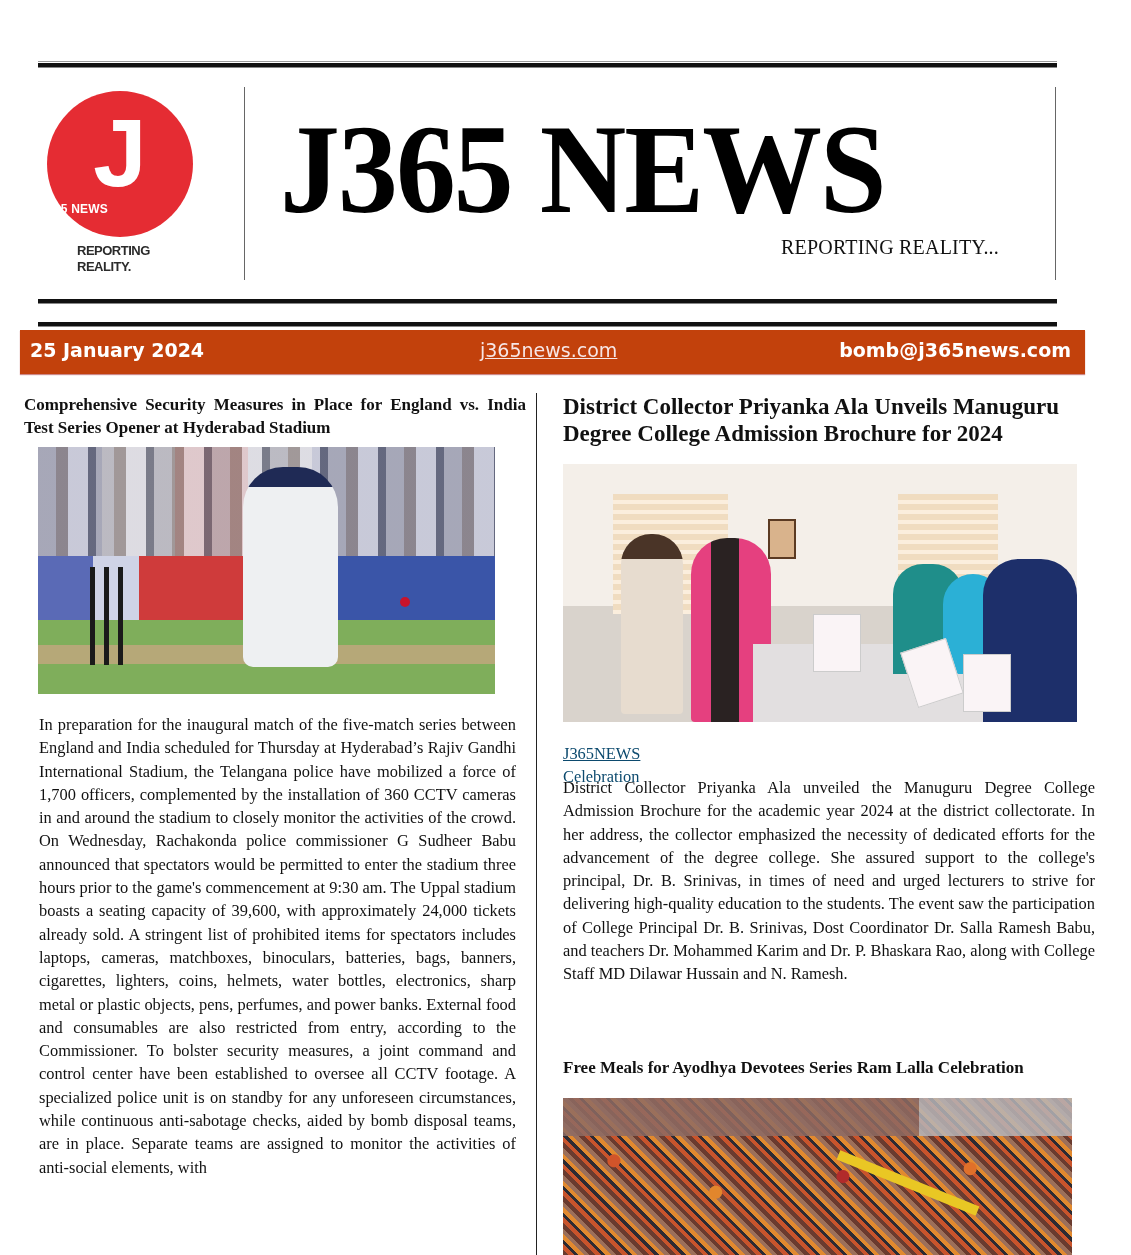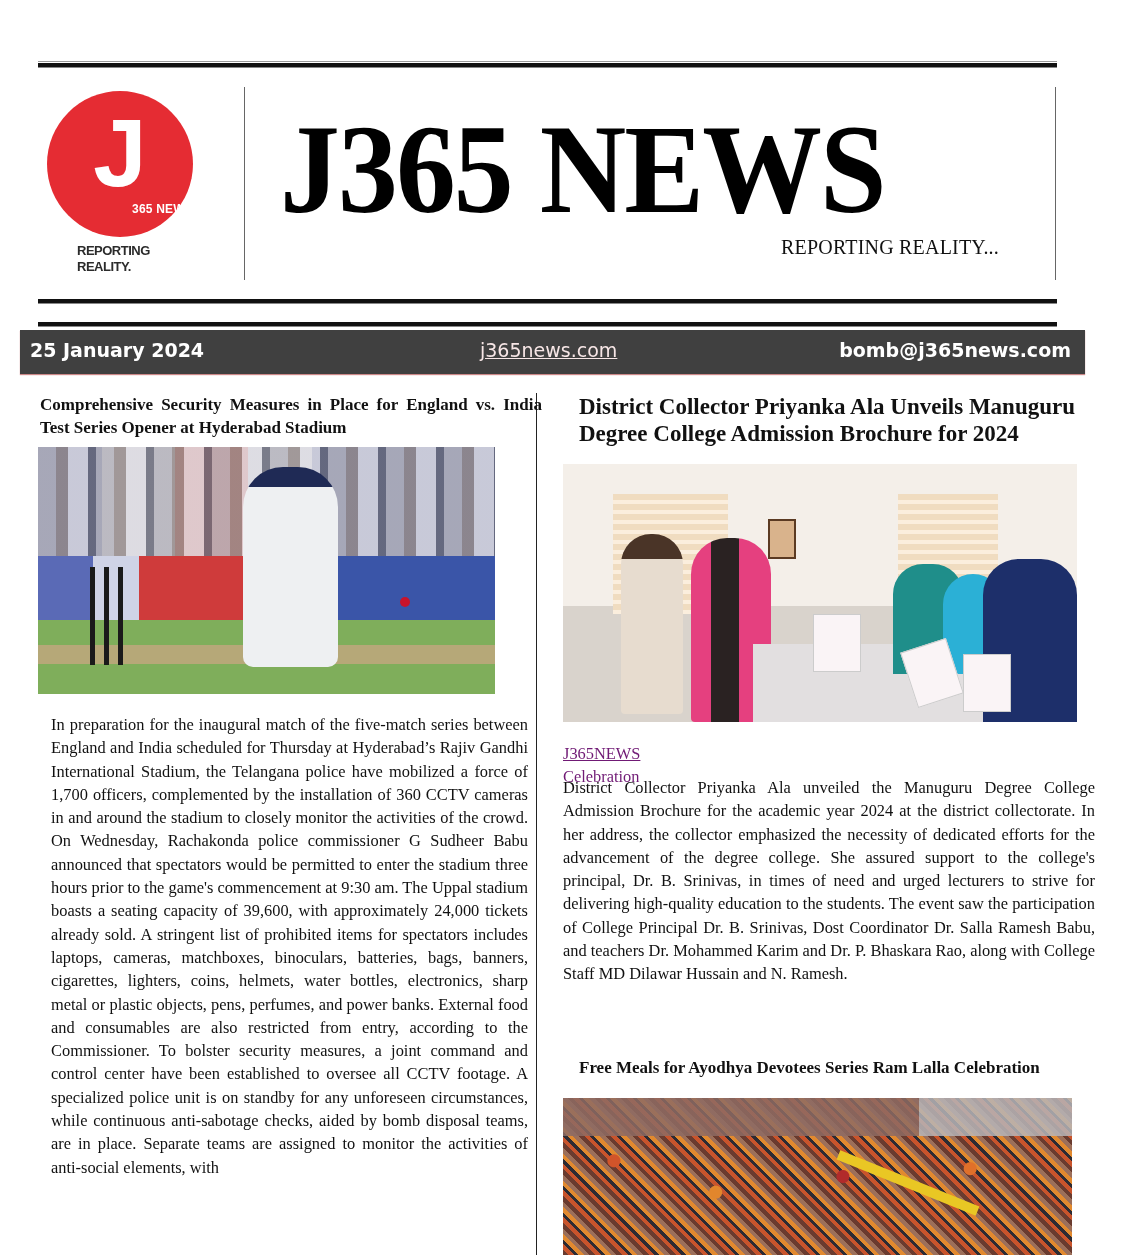--- a/index.html
+++ b/index.html
@@ -8,50 +8,50 @@
   
   .rule { position: absolute; left: 38px; width: 1019px; background: #111; }
   .rule.r1 { top: 63px; height: 4px; box-shadow: 0 1px 0 #888; }
   .rule.r1b { top: 61px; height: 1px; background:#999; }
   .rule.r2 { top: 299px; height: 4px; box-shadow: 0 1px 0 #888; }
   .rule.r3 { top: 322px; height: 4px; box-shadow: 0 1px 0 #888; }
 
   
   .logo { position: absolute; left: 47px; top: 91px; width: 146px; height: 146px; border-radius: 50%; background: #e52c33; }
   .logo-j { position: absolute; left: 0; right: 0; top: 14px; text-align: center; font-family: "Liberation Sans", "DejaVu Sans", sans-serif; font-weight: 700; font-size: 96px; line-height: 96px; color: #fff; }
-  .logo-sub { position: absolute; left: 0; right: 0; top: 111px; text-align: right; font-family: "Liberation Sans", "DejaVu Sans", sans-serif; font-weight: 700; font-size: 12px; color: #fff; letter-spacing: 0.2px; }
+  .logo-sub { position: absolute; left: 0; right: 0; top: 111px; text-align: left; font-family: "Liberation Sans", "DejaVu Sans", sans-serif; font-weight: 700; font-size: 12px; color: #fff; letter-spacing: 0.2px; }
   .logo-tag { position: absolute; left: 77px; top: 243px; font-family: "Liberation Sans", "DejaVu Sans", sans-serif; font-weight: 900; font-size: 13px; line-height: 16px; color: #2b2b2b; letter-spacing: -0.5px; }
 
   
   .vline { position: absolute; width: 1px; background: #666; }
   .vline.left { left: 244px; top: 87px; height: 193px; }
   .vline.right { left: 1055px; top: 87px; height: 193px; }
   .title { position: absolute; left: 280px; top: 100px; font-family: "Liberation Serif", "DejaVu Serif", serif; font-weight: 700; font-size: 126px; line-height: 140px; color: #000; letter-spacing: -2px; transform: scaleX(0.95); transform-origin: left top; white-space: nowrap; }
   .slogan { position: absolute; left: 781px; top: 236px; font-family: "Liberation Serif", "DejaVu Serif", serif; font-size: 20px; color: #111; letter-spacing: 0.2px; white-space: nowrap; }
 
   
-  .redbar { position: absolute; left: 20px; top: 330px; width: 1065px; height: 44px; background: #404040; color: #fff; font-family: "DejaVu Sans", "Liberation Sans", sans-serif; font-size: 19px; box-shadow: 0 1px 1px #c88; }
+  .redbar { position: absolute; left: 20px; top: 330px; width: 1065px; height: 44px; background: #c2410c; color: #fff; font-family: "DejaVu Sans", "Liberation Sans", sans-serif; font-size: 19px; box-shadow: 0 1px 1px #c88; }
   .redbar .date { position: absolute; left: 10px; top: 9px; font-weight: 700; }
   .redbar .site { position: absolute; left: 460px; top: 9px; color: #f7e6e6; text-decoration: underline; }
   .redbar .email { position: absolute; right: 14px; top: 9px; font-weight: 700; }
 
   
   .coldiv { position: absolute; left: 536px; top: 393px; width: 1px; height: 862px; background: #222; }
 
   
-  .headline { position: absolute; font-weight: 700; color: #111; font-family: "Liberation Serif", "DejaVu Serif", serif; margin-left: 16px; }
+  .headline { position: absolute; font-weight: 700; color: #111; font-family: "Liberation Serif", "DejaVu Serif", serif; }
   .h1 { left: 24px; top: 393px; width: 502px; font-size: 17px; line-height: 23px; text-align: justify; text-align-last: left; }
   .h2 { left: 563px; top: 393px; width: 520px; font-size: 23px; line-height: 27px; }
   .h3 { left: 563px; top: 1057px; width: 540px; font-size: 17px; line-height: 22px; white-space: nowrap; }
 
   .body { position: absolute; font-family: "Liberation Serif", "DejaVu Serif", serif; font-size: 16.4px; line-height: 23.3px; text-align: justify; color: #111; }
-  .b1 { left: 39px; top: 713px; width: 477px; margin-left: 12px; }
+  .b1 { left: 39px; top: 713px; width: 477px; }
   .b2 { left: 563px; top: 776px; width: 532px; }
 
-  .byline { position: absolute; left: 563px; top: 742px; font-family: "Liberation Serif", "DejaVu Serif", serif; font-size: 16.4px; line-height: 23px; color: #701a75; }
+  .byline { position: absolute; left: 563px; top: 742px; font-family: "Liberation Serif", "DejaVu Serif", serif; font-size: 16.4px; line-height: 23px; color: #0c4a6e; }
   .byline .src { text-decoration: underline; }
 
   
   .photo { position: absolute; overflow: hidden; }
   .p1 { left: 38px; top: 447px; width: 457px; height: 247px;
         background:
           linear-gradient(180deg, transparent 0 70%, #7fae5b 70% 80%, #b6a878 80% 88%, #7fae5b 88% 100%),
           linear-gradient(90deg, #3f4f9a 0 14%, #c8c9dc 14% 30%, #d24848 30% 46%, #c9d0e4 46% 60%, #3a4f9c 60% 100%);
       }
   .p1 .crowd { position:absolute; left:0; top:0; width:100%; height:44%; background: repeating-linear-gradient(90deg,#b9b7bd 0 18px,#9a8f8c 18px 30px,#e1dfe3 30px 50px,#6c6d7a 50px 58px); opacity:.85; }

